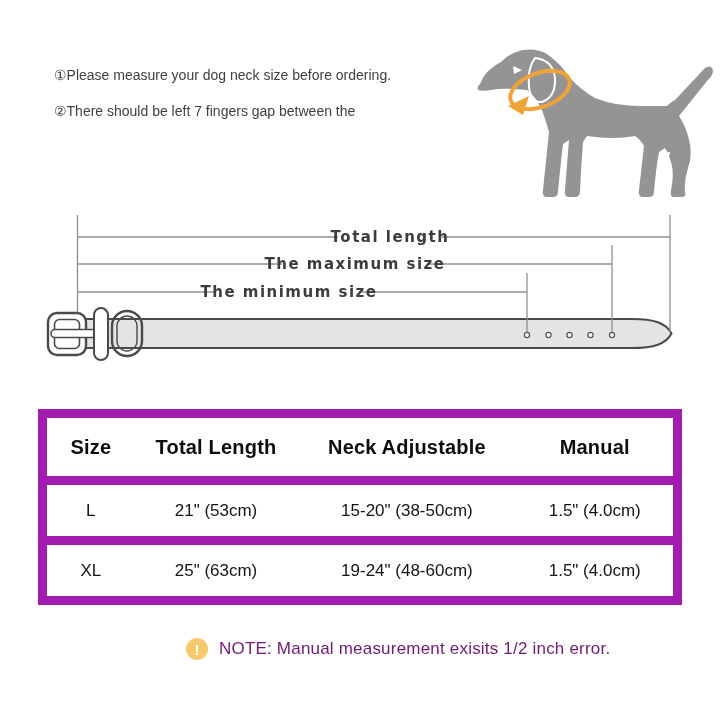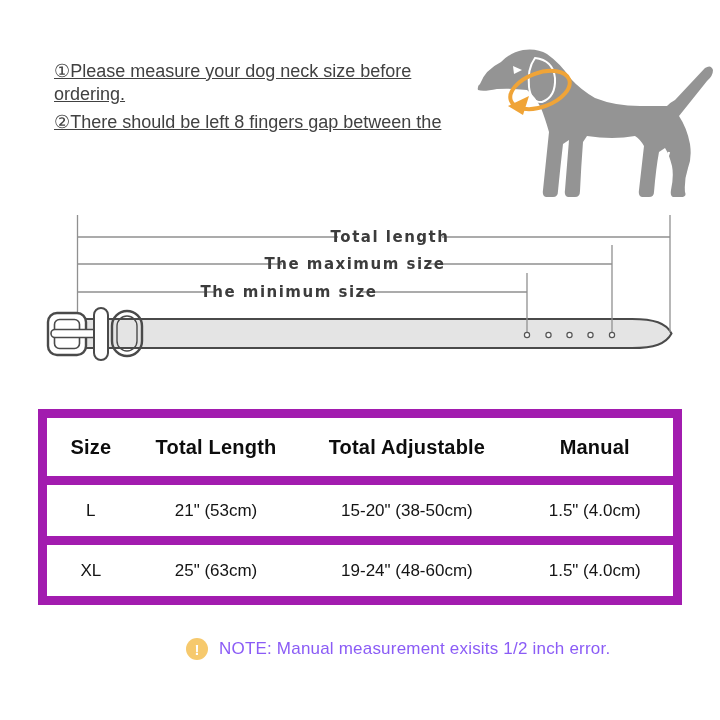--- a/index.html
+++ b/index.html
@@ -1,20 +1,20 @@
 <!DOCTYPE html>
 <html><head>
 <meta charset="utf-8">
 <style>
   html,body{margin:0;padding:0;background:#fff;}
   .canvas{position:relative;width:720px;height:720px;background:#ffffff;overflow:hidden;
           font-family:"Liberation Sans",sans-serif;}
   
   .instructions{position:absolute;left:54px;top:60px;width:420px;color:#414141;
-                font-size:18px;line-height:23px;text-decoration:underline;}
+                font-size:14px;line-height:31px;}
   .instr-p1{margin-bottom:5px;}
   .instr-cont{padding-left:23px;}
   
   .dog-svg{position:absolute;left:475px;top:18px;}
   
   .diagram-svg{position:absolute;left:0;top:203px;}
   .measure-line{stroke:#909090;stroke-width:1.3;fill:none;}
   .measure-label{font-family:"DejaVu Sans",sans-serif;font-size:15px;font-weight:600;
                  letter-spacing:1.5px;fill:#3c3c3c;text-anchor:middle;}
   .strap{fill:#e4e4e4;stroke:#4a4a4a;stroke-width:2;}
@@ -27,30 +27,30 @@
               display:flex;flex-direction:column;gap:9px;}
   .t-row{background:#ffffff;display:grid;grid-template-columns:14% 26% 35% 25%;
          align-items:center;text-align:center;}
   .t-head{height:58px;font-weight:bold;font-size:20px;color:#0d0d0d;letter-spacing:.2px;}
   .t-body{flex:1;font-size:17px;color:#141414;}
   
   .note{position:absolute;left:186px;top:638px;display:flex;align-items:center;gap:11px;}
   .note-icon{width:22px;height:22px;border-radius:50%;background:#f6c96d;color:#ffffff;
              font-weight:bold;font-size:15px;display:flex;align-items:center;
              justify-content:center;flex:0 0 auto;}
-  .note-text{font-size:17px;color:#8b5cf6;letter-spacing:.2px;}
+  .note-text{font-size:17px;color:#701a75;letter-spacing:.2px;}
 </style>
 </head>
 <body>
 
 <div class="canvas">
 
   <div class="instructions">
     <div class="instr-p1">①Please measure your dog neck size before ordering.</div>
-    <div>②There should be left 8 fingers gap between the</div>
+    <div>②There should be left 7 fingers gap between the</div>
   </div>
 
   <svg class="dog-svg" width="245" height="190" viewBox="0 0 245 190">
     <path fill="#949494" d="
       M 5 66
       Q 10 52 26 44 Q 36 34 48 32 Q 62 30 72 36
       Q 86 46 95 60 Q 106 72 120 80
       Q 140 88 165 88 L 192 88
       Q 196 84 200 82 L 230 50 Q 236 46 238 52 Q 238 58 232 63 L 204 98
       Q 212 110 215 126 Q 217 140 213 150 Q 209 162 210 174 Q 212 179 206 179
@@ -104,21 +104,21 @@
       <circle class="hole" cx="569.5" cy="132" r="2.6"></circle>
       <circle class="hole" cx="590.5" cy="132" r="2.6"></circle>
       <circle class="hole" cx="612" cy="132" r="2.6"></circle>
     </g>
   </svg>
 
   <div class="size-table">
     <div class="t-row t-head">
       <span>Size</span>
       <span>Total Length</span>
-      <span>Total Adjustable</span>
+      <span>Neck Adjustable</span>
       <span>Manual</span>
     </div>
     <div class="t-row t-body">
       <span>L</span>
       <span>21" (53cm)</span>
       <span>15-20" (38-50cm)</span>
       <span>1.5" (4.0cm)</span>
     </div>
     <div class="t-row t-body">
       <span>XL</span>

